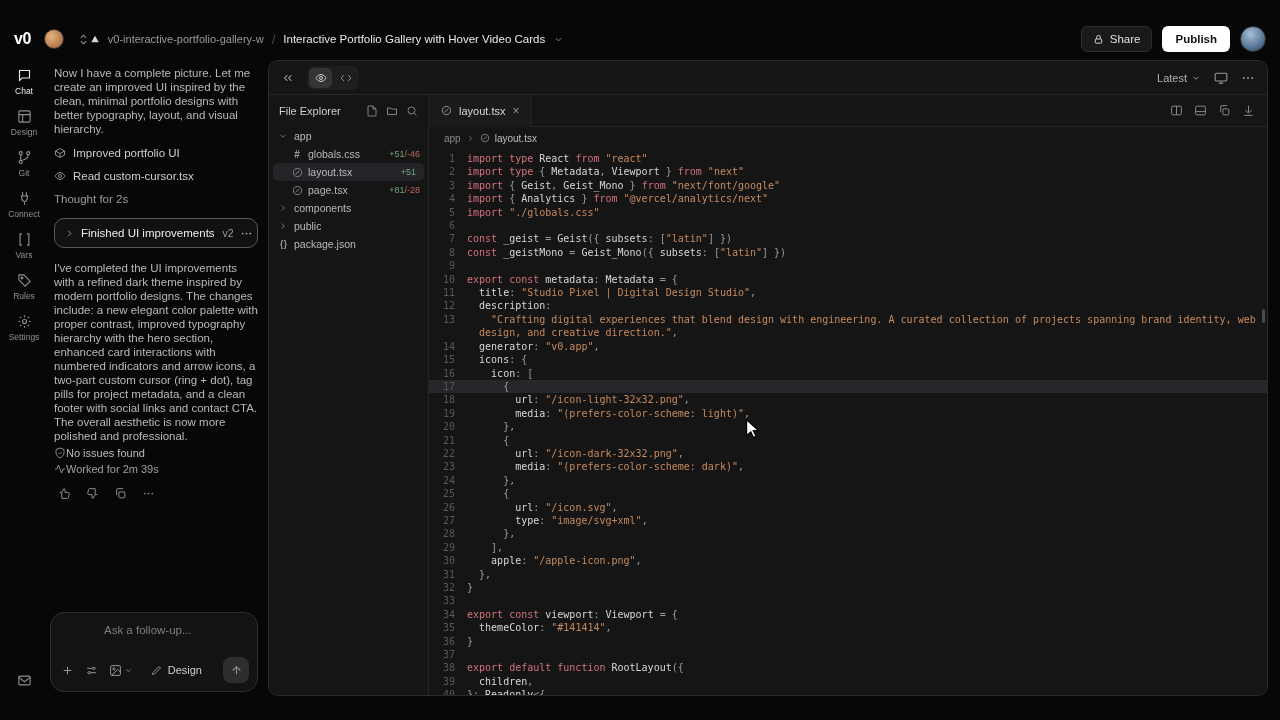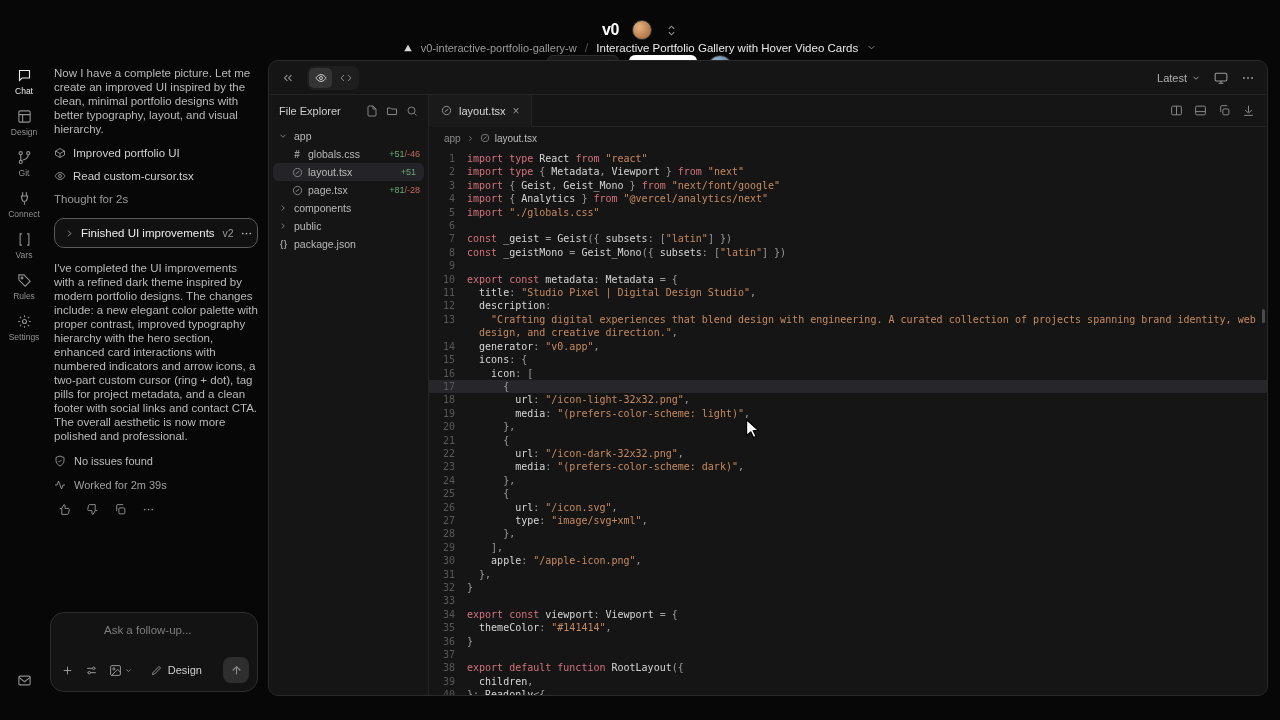--- a/index.html
+++ b/index.html
@@ -3,21 +3,21 @@
 <meta charset="utf-8">
 <style>
   * { margin:0; padding:0; box-sizing:border-box; }
   html,body { width:1280px; height:720px; overflow:hidden; background:#070707;
     font-family:"Liberation Sans", sans-serif; color:#d4d4d4; position:relative; }
   svg { display:block; }
   .icon { display:inline-flex; align-items:center; justify-content:center; flex:none; }
 
   
   .header { position:absolute; top:0; left:0; width:1280px; height:58px;
-    display:flex; align-items:center; padding:20px 14px 0 14px;flex-direction:column; }
+    display:flex; align-items:center; padding:20px 14px 0 14px; }
   .h-left { display:flex; align-items:center; gap:13px; }
   .v0-logo { font-weight:700; font-size:16px; color:#fff; letter-spacing:-0.5px; }
   .avatar-sm { width:20px; height:20px; border-radius:50%;
     background:radial-gradient(circle at 35% 35%, #e8b27d, #9a5f33); border:1px solid #333; }
   .h-center { flex:1; display:flex; align-items:center; justify-content:flex-start; gap:8px;
     font-size:11px; color:#9a9a9a; }
   .h-center .proj { color:#9a9a9a; }
   .h-center .sep { color:#4a4a4a; font-size:13px; }
   .h-center .chat-title { color:#e8e8e8; font-size:11.5px; }
   .h-right { display:flex; align-items:center; gap:10px; }
@@ -42,21 +42,21 @@
   .chat p { font-size:11.5px; line-height:14px; color:#b9b9b9; }
   .task-row { display:flex; align-items:center; gap:7px; margin-top:11px; font-size:11.5px; color:#cfcfcf; }
   .task-row .icon { color:#9a9a9a; }
   .task-row.dim { color:#9a9a9a; }
   .finished-box { margin-top:13px; height:30px; border:1px solid #5a5a5a; border-radius:10px;
     display:flex; align-items:center; gap:6px; padding:0 9px; background:#111; }
   .finished-box .flabel { font-size:11.5px; color:#ececec; white-space:nowrap; }
   .finished-box .fver { font-size:10.5px; color:#9a9a9a; margin-left:2px; }
   .finished-box .fmore { margin-left:auto; color:#bdbdbd; }
   .msg2 { margin-top:13px; }
-  .status-row { display:flex; align-items:flex-start; gap:8px; margin-top:12px; font-size:11px; color:#bdbdbd; }
+  .status-row { display:flex; align-items:flex-start; margin-top:4px; font-size:11px; color:#bdbdbd; }
   .status-row .icon { color:#9a9a9a; }
   .actions-row { display:flex; align-items:center; gap:15px; margin-top:12px; color:#8f8f8f; padding-left:4px; }
 
   .follow-card { position:absolute; left:50px; top:612px; width:208px; height:80px;
     border:1px solid #2d2d2d; border-radius:14px; background:#131313; }
   .follow-input { position:absolute; top:11px; left:13px; width:180px; background:transparent;
     border:none; outline:none; color:#e0e0e0; font-size:11.5px; font-family:"Liberation Sans",sans-serif;margin-left:40px; }
   .follow-input::placeholder { color:#7d7d7d; }
   .follow-bottom { position:absolute; left:10px; right:8px; bottom:8px; display:flex;
     align-items:center; gap:11px; color:#9a9a9a; }

